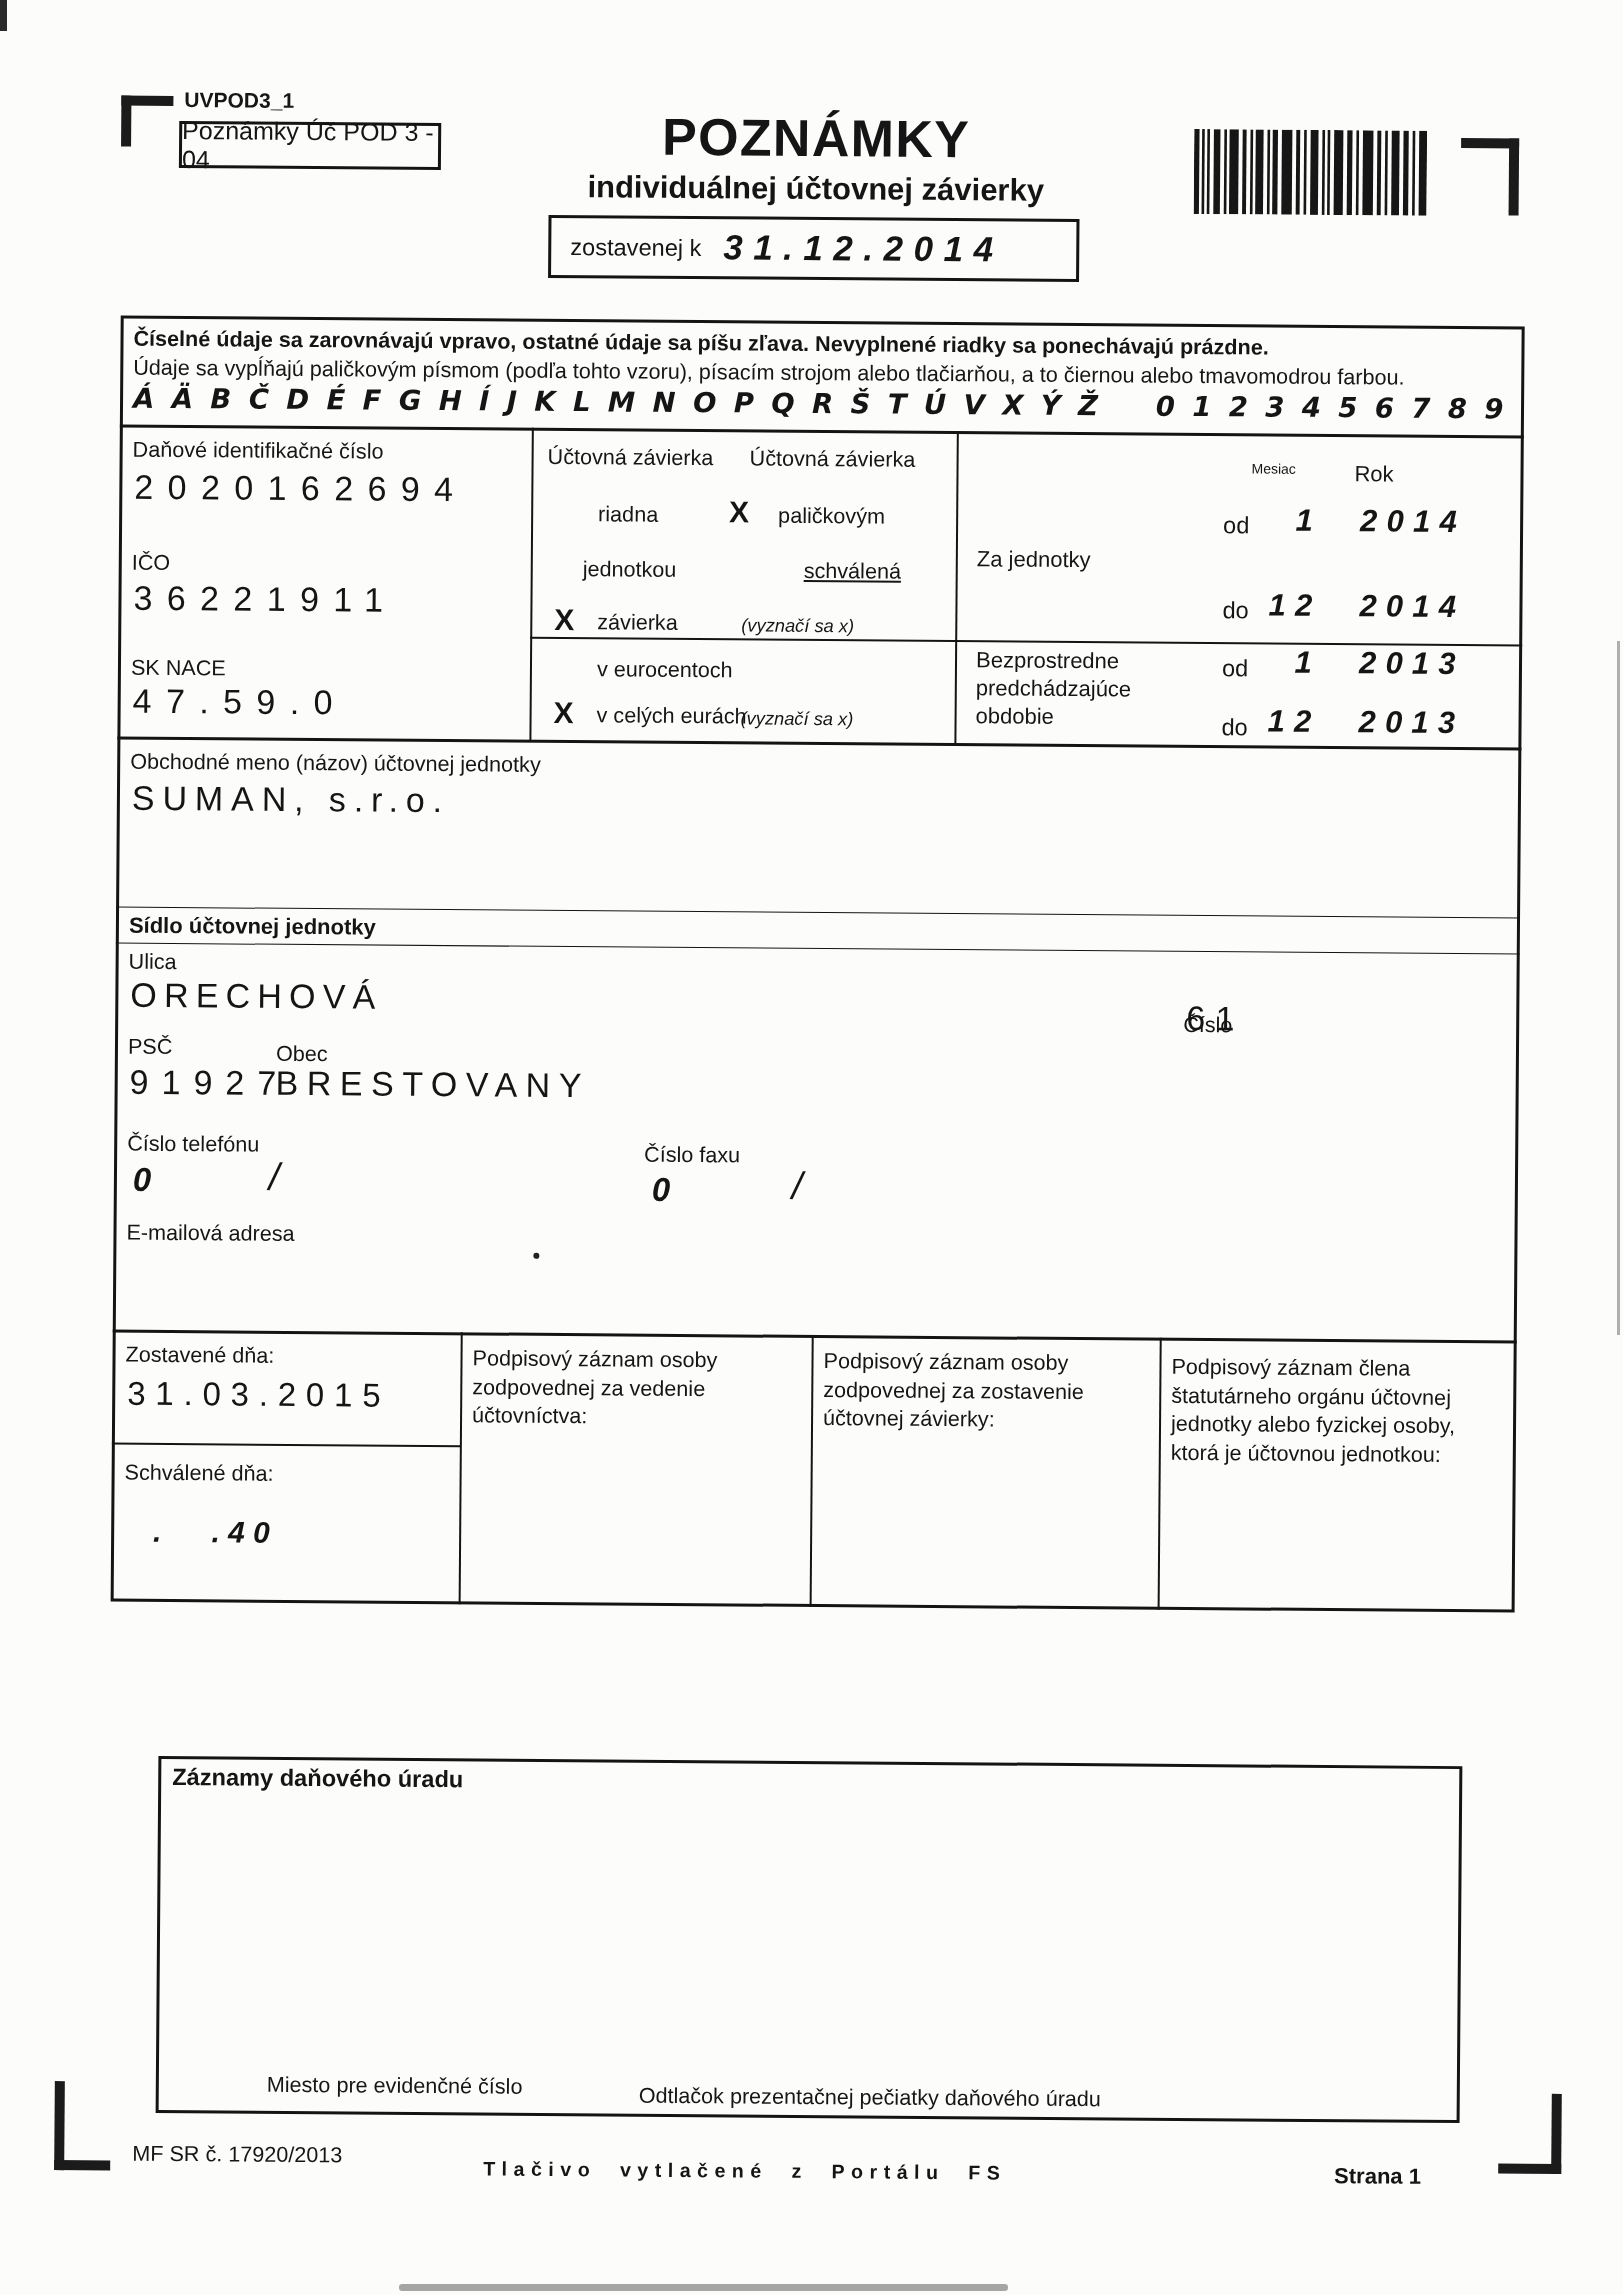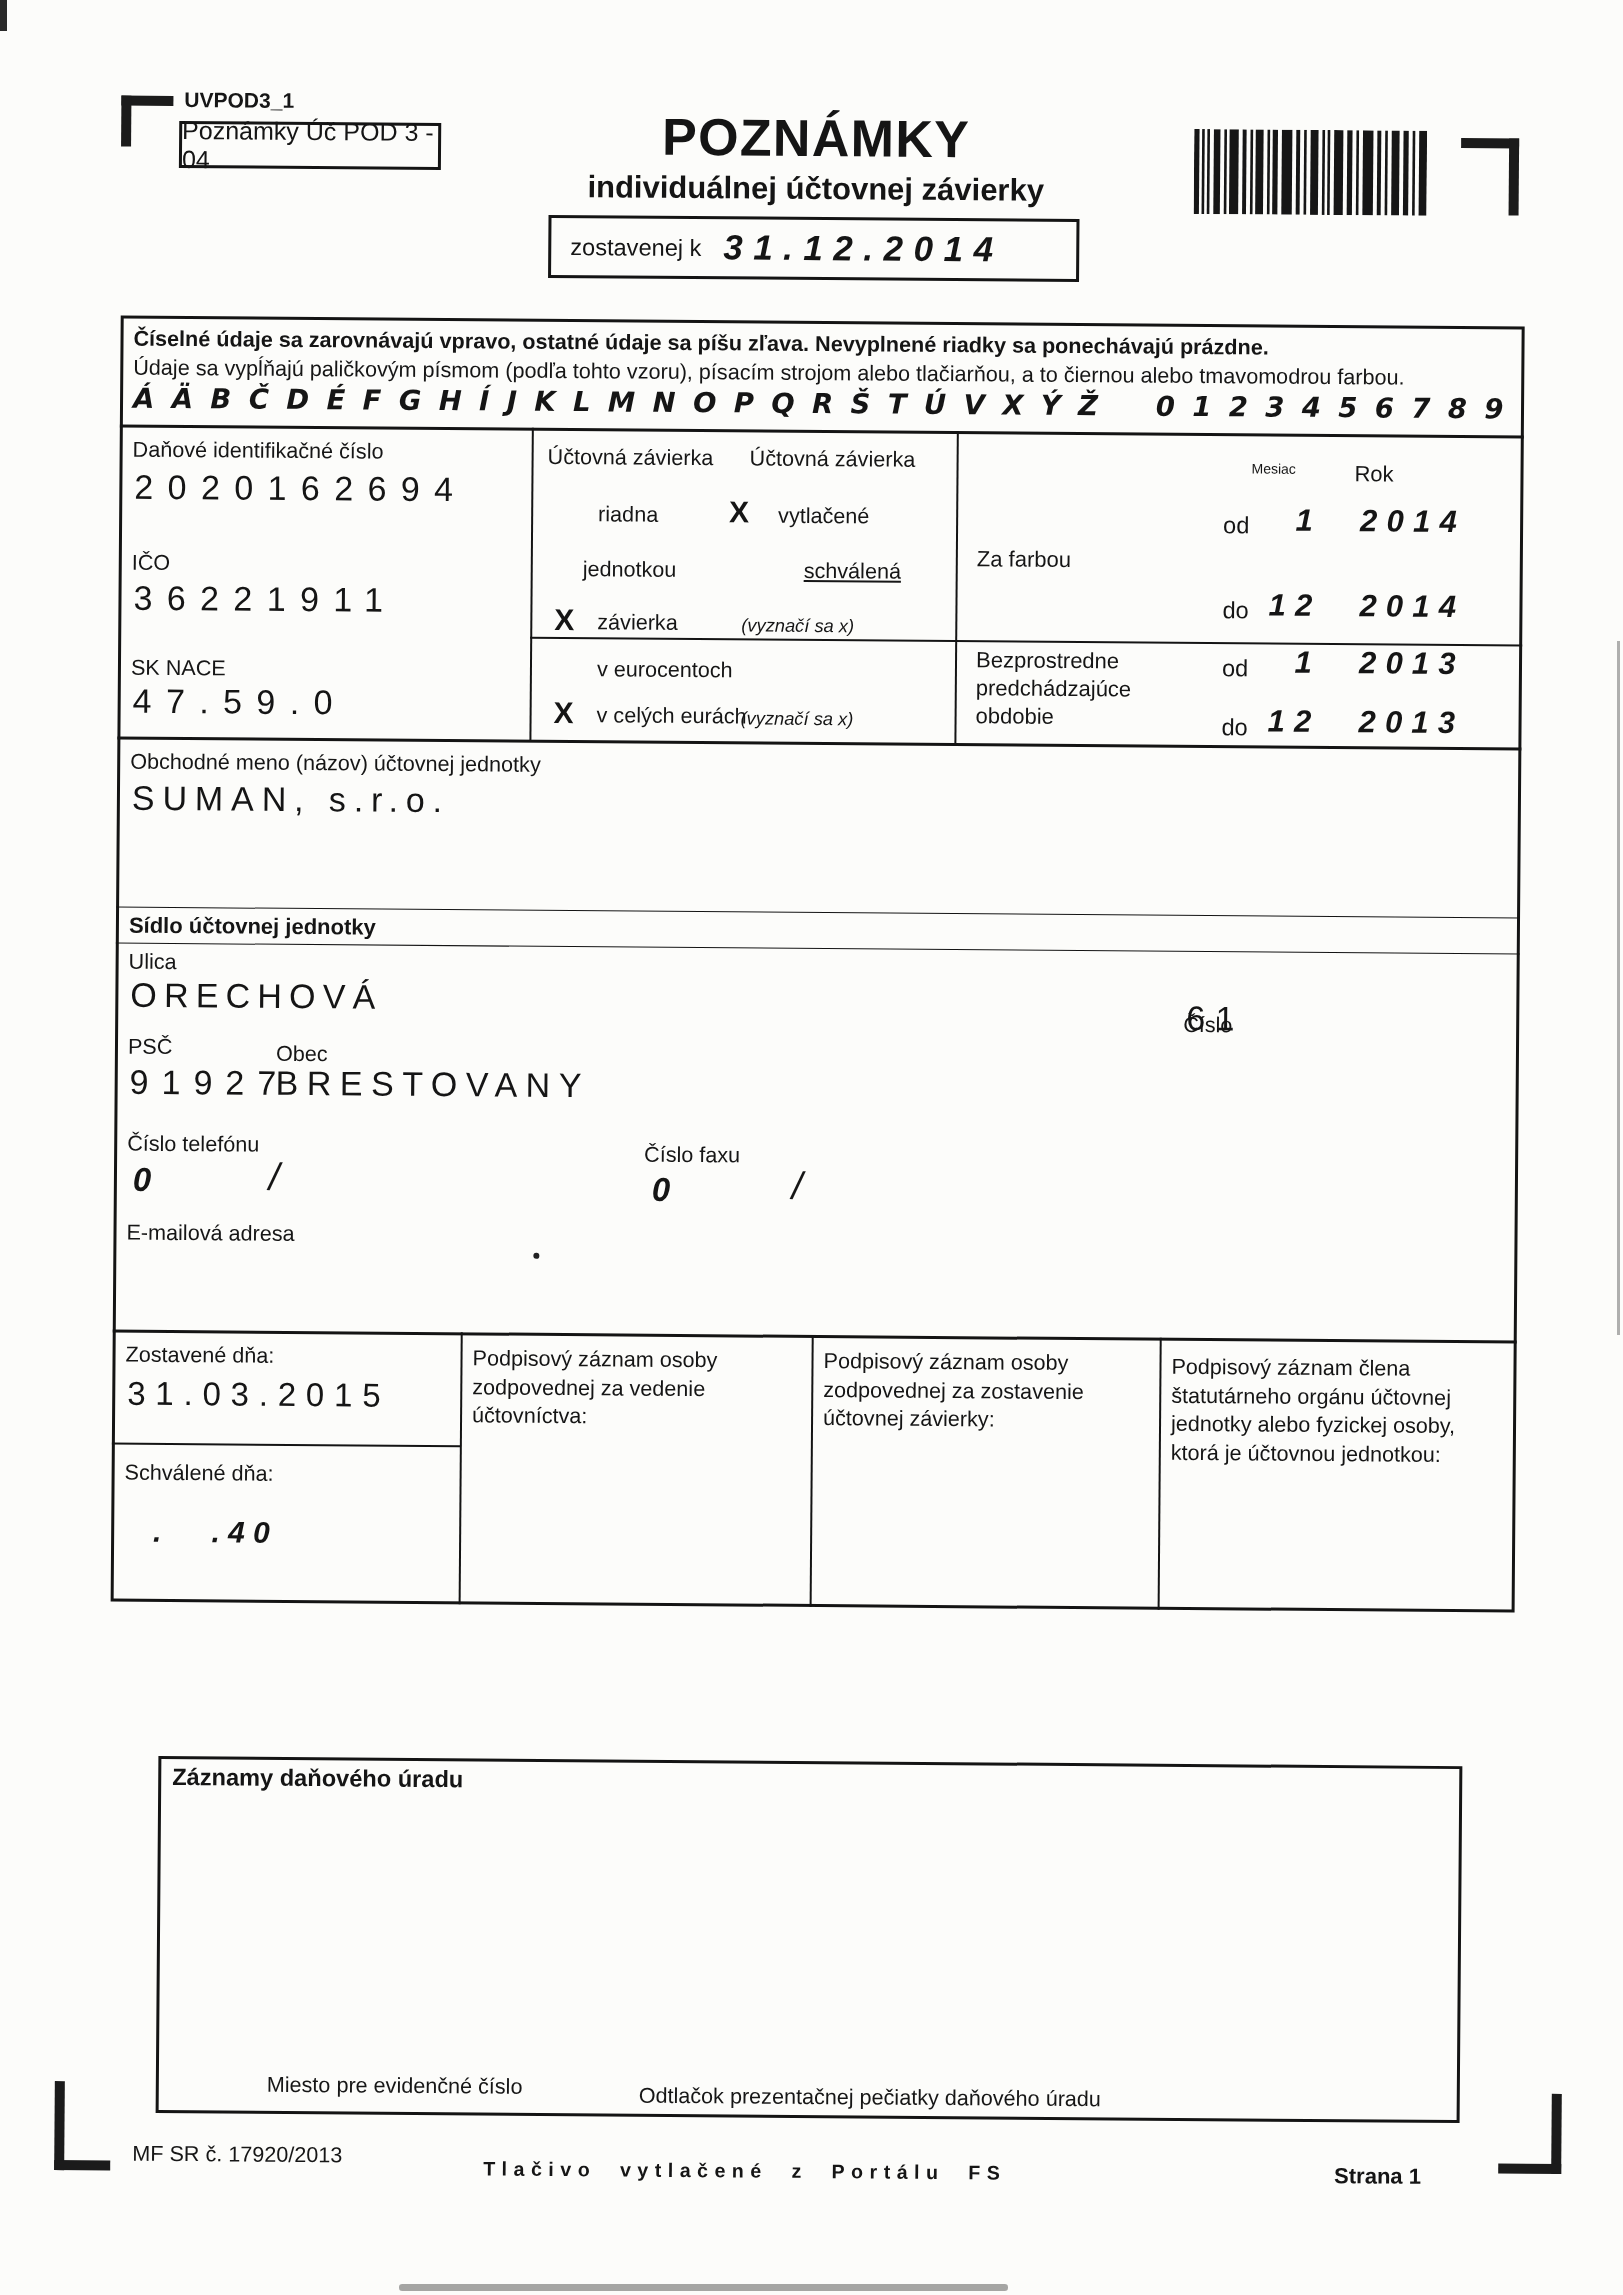--- a/index.html
+++ b/index.html
@@ -116,40 +116,40 @@
   <div class="vline" style="left:952px;top:430px;width:2px;height:313px;"></div>
   <div class="hline" style="left:527px;top:639px;width:992px;height:2px;"></div>
   <div class="hline" style="left:115px;top:742px;width:1404px;height:2.6px;"></div>
 
   <span class="abs lbl" style="left:543px;top:446px;">Účtovná závierka</span>
   <span class="abs lbl" style="left:745px;top:446px;">Účtovná závierka</span>
 
   <span class="abs xmark" style="left:551px;top:496px;"></span>
   <span class="abs lbl" style="left:594px;top:503px;">riadna</span>
   <span class="abs xmark" style="left:725px;top:496px;">X</span>
-  <span class="abs lbl" style="left:774px;top:503px;">vytlačené</span>
+  <span class="abs lbl" style="left:774px;top:503px;">paličkovým</span>
 
   <span class="abs xmark" style="left:551px;top:552px;"></span>
   <span class="abs lbl" style="left:579px;top:558px;">jednotkou</span>
   <span class="abs lbl" style="left:800px;top:558px;text-decoration:underline;">schválená</span>
 
   <span class="abs xmark" style="left:551px;top:605px;">X</span>
   <span class="abs lbl" style="left:594px;top:611px;">závierka</span>
   <span class="abs hint" style="left:738px;top:615px;">(vyznačí sa x)</span>
 
   <span class="abs xmark" style="left:551px;top:652px;"></span>
   <span class="abs lbl" style="left:594px;top:658px;">v eurocentoch</span>
   <span class="abs xmark" style="left:551px;top:698px;">X</span>
   <span class="abs lbl" style="left:594px;top:704px;">v celých eurách</span>
   <span class="abs hint" style="left:738px;top:708px;">(vyznačí sa x)</span>
 
   <span class="abs" style="left:1247px;top:457px;font-size:14px;">Mesiac</span>
   <span class="abs" style="left:1350px;top:457px;font-size:22px;">Rok</span>
 
-  <span class="abs" style="left:973px;top:545px;font-size:22px;">Za farbou</span>
+  <span class="abs" style="left:973px;top:545px;font-size:22px;">Za jednotky</span>
   <span class="abs" style="left:1219px;top:509px;font-size:23.6px;">od</span>
   <span class="abs ival" style="left:1260px;top:499px;width:58px;text-align:right;display:inline-block;">1</span>
   <span class="abs ival" style="left:1356px;top:499px;">2014</span>
   <span class="abs" style="left:1219px;top:594px;font-size:23.6px;">do</span>
   <span class="abs ival" style="left:1260px;top:584px;width:58px;text-align:right;display:inline-block;">12</span>
   <span class="abs ival" style="left:1356px;top:584px;">2014</span>
 
   <span class="abs preline" style="left:973px;top:645px;font-size:22px;line-height:1.28;">Bezprostredne
 predchádzajúce
 obdobie</span>

